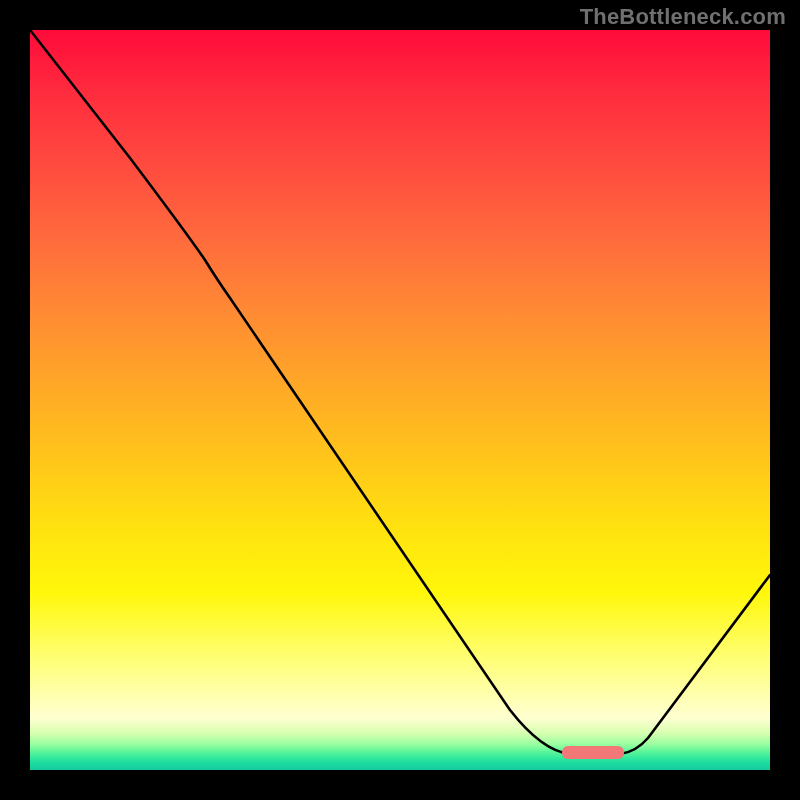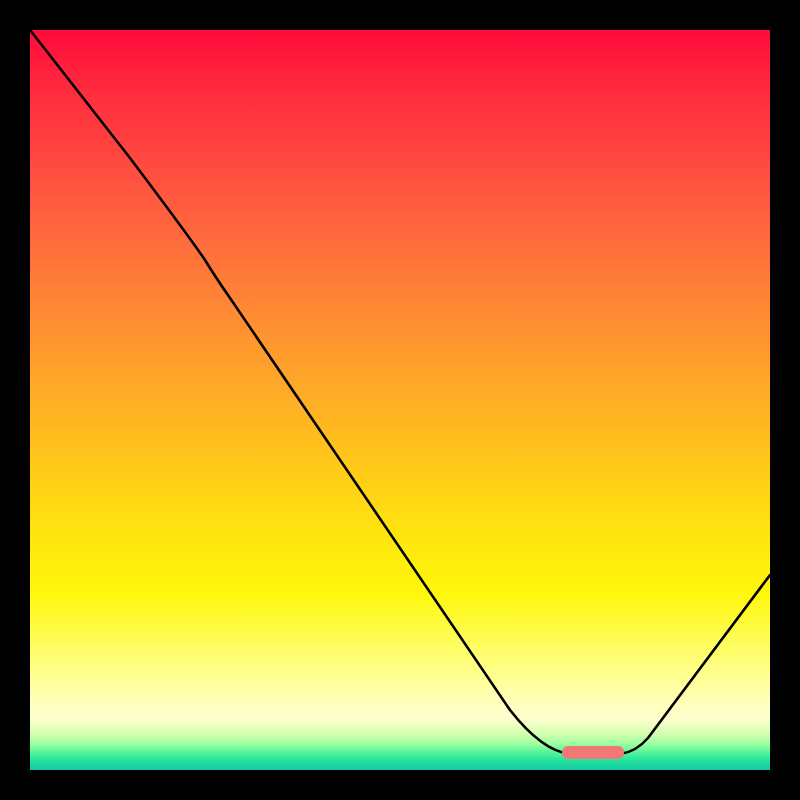--- a/index.html
+++ b/index.html
@@ -75,20 +75,21 @@
   }
   .marker {
     fill: #f27878;
     stroke: none;
   }
 </style>
 </head>
 <body>
 <div class="wrap">
 
+  <div class="watermark">TheBottleneck.com</div>
 
   <div class="plot-area">
     <div class="gradient"></div>
 
     <svg class="curve-svg" viewBox="0 0 740 740" preserveAspectRatio="none">
 
       <path class="curve-path" d="M 0 0
                L 100 128
                Q 158 205 175 230
                Q 186 248 200 268

